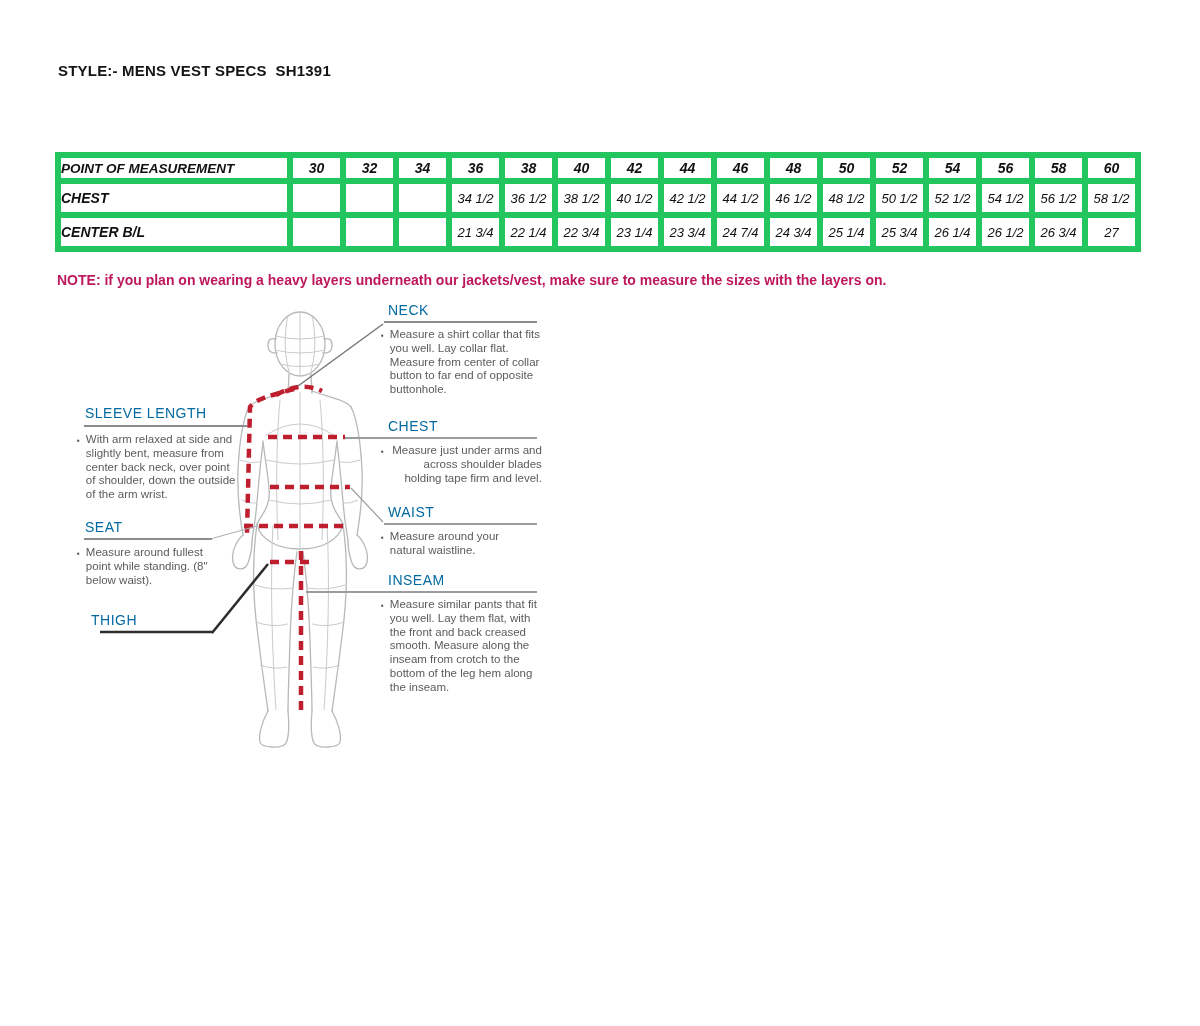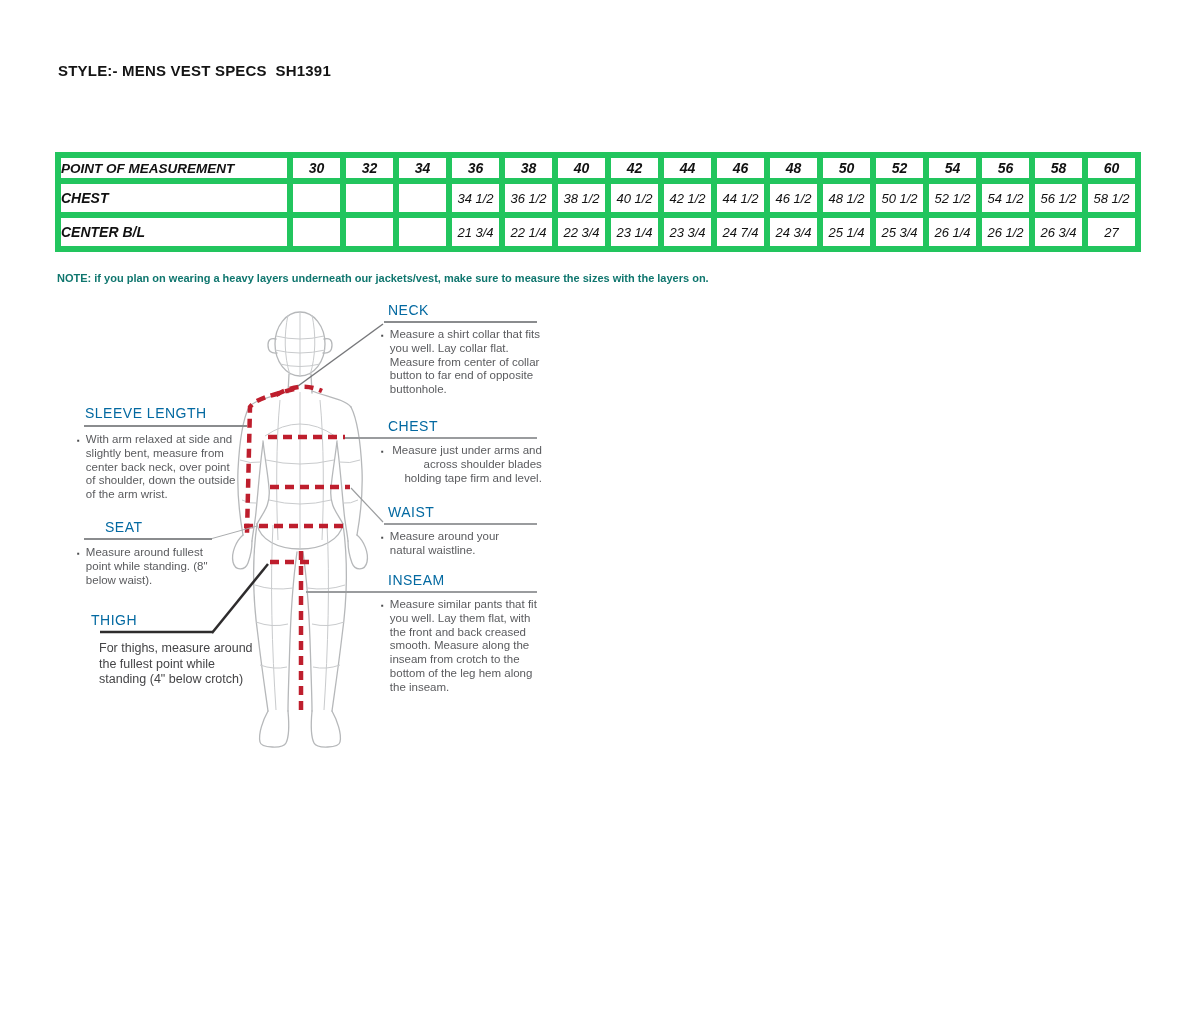--- a/index.html
+++ b/index.html
@@ -10,21 +10,21 @@
   table.spec{position:absolute;left:55px;top:152px;width:1086px;border-collapse:collapse;table-layout:fixed;border:3px solid #000;}
   table.spec th,table.spec td{border:6px solid #22c55e;padding:0;overflow:hidden;white-space:nowrap;font-style:italic;}
   table.spec col.c-label{width:232px;}
   tr.hdr{height:26px;}
   tr.datarow{height:34px;}
   th.size-h{font-size:14px;font-weight:bold;text-align:center;}
   th.pom-h{font-size:13.5px;font-weight:bold;text-align:left;padding-left:4px;}
   td.row-label{font-size:14px;font-weight:bold;text-align:left;padding-left:4px;}
   td.val{font-size:13px;font-weight:normal;text-align:center;}
 
-  .note-line{position:absolute;left:57px;top:272px;font-size:11px;font-weight:bold;color:#0f766e;}
+  .note-line{position:absolute;left:57px;top:272px;font-size:14px;font-weight:bold;color:#be185d;}
 
   .guide{position:absolute;left:75px;top:295px;width:480px;height:460px;}
   .guide svg{position:absolute;left:0;top:0;}
 
   .g-head{position:absolute;font-size:14px;letter-spacing:.5px;color:#0369a1;white-space:nowrap;}
   .g-desc{position:absolute;display:flex;align-items:flex-start;color:#5a5b5e;font-size:11.5px;line-height:13.8px;}
   .g-desc .bullet{font-size:8px;line-height:13.8px;margin-top:1px;margin-right:6px;color:#4c4d4f;}
   .g-desc .txt{display:block;}
   .w-neck .txt{width:155px;}
   .w-chest .txt{width:152px;text-align:right;}
@@ -202,28 +202,27 @@
       <path d="M212,633 L268,564" stroke="#2e2c2d" stroke-width="2.5"></path>
     </g>
   </svg>
 
   <div class="g-head" style="left:10px;top:110px;text-align:center;">SLEEVE LENGTH</div>
   <div class="g-desc w-sleeve" style="left:2px;top:138px;">
     <span class="bullet">▪</span>
     <span class="txt">With arm relaxed at side and slightly bent, measure from center back neck, over point of shoulder, down the outside of the arm wrist.</span>
   </div>
 
-  <div class="g-head" style="left:10px;top:224px;margin-left:20px;">SEAT</div>
+  <div class="g-head" style="left:10px;top:224px;">SEAT</div>
   <div class="g-desc w-seat" style="left:2px;top:251px;">
     <span class="bullet">▪</span>
     <span class="txt">Measure around fullest point while standing. (8" below waist).</span>
   </div>
 
   <div class="g-head" style="left:16px;top:317px;">THIGH</div>
-  <div class="thigh-desc" style="left:24px;top:346px;">For thighs, measure around the fullest point while standing (4" below crotch)</div>
 
   <div class="g-head" style="left:313px;top:7px;">NECK</div>
   <div class="g-desc w-neck" style="left:306px;top:33px;">
     <span class="bullet">▪</span>
     <span class="txt">Measure a shirt collar that fits you well. Lay collar flat. Measure from center of collar button to far end of opposite buttonhole.</span>
   </div>
 
   <div class="g-head" style="left:313px;top:123px;">CHEST</div>
   <div class="g-desc w-chest" style="left:306px;top:149px;">
     <span class="bullet">▪</span>

